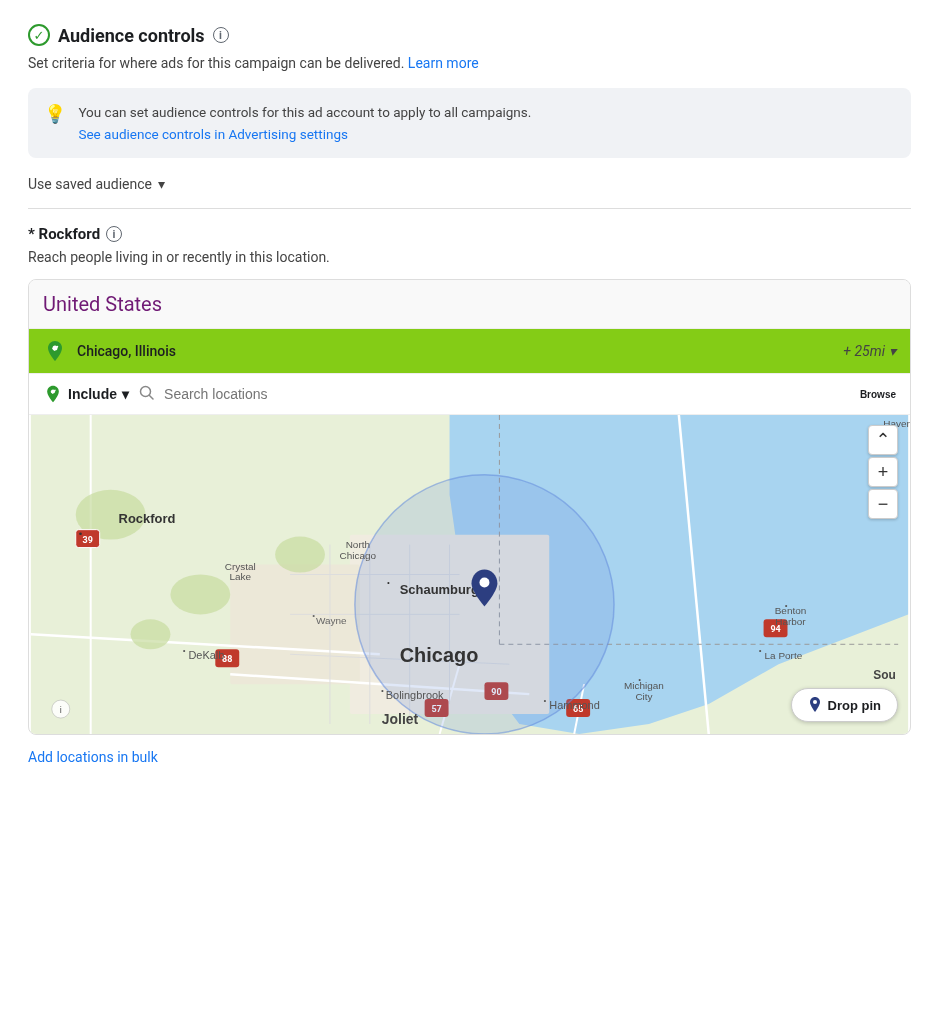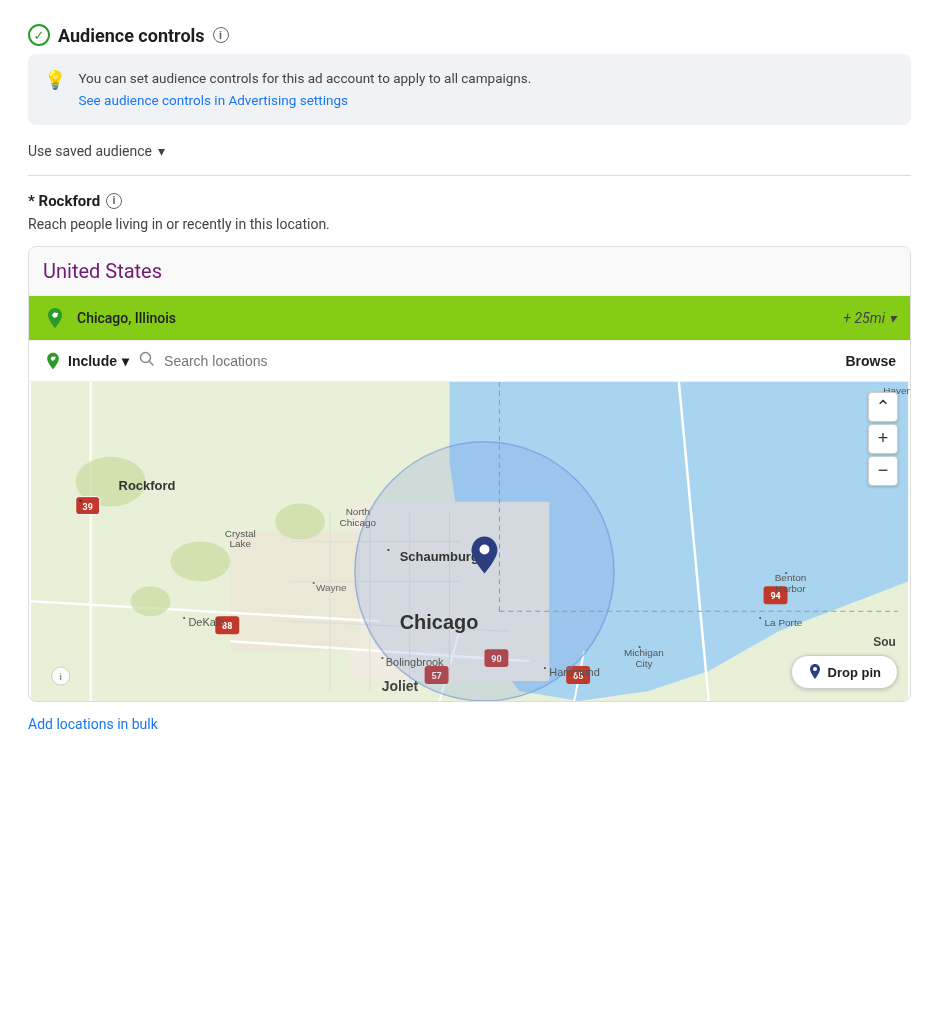--- a/index.html
+++ b/index.html
@@ -188,21 +188,21 @@
       flex: 1;
       border: none;
       outline: none;
       font-size: 14px;
       color: #888;
       background: transparent;
     }
     .browse-btn {
       background: none;
       border: none;
-      font-size: 14px;
+      font-size: 10px;
       font-weight: 600;
       color: #1c1e21;
       cursor: pointer;
       padding: 0;
     }
     .map-container {
       width: 100%;
       height: 320px;
       position: relative;
       overflow: hidden;
@@ -267,20 +267,24 @@
   <div class="section-header">
     <div class="check-icon">
       <span>✓</span>
     </div>
     <span class="section-title">Audience controls</span>
     <div class="info-icon">
       <span>i</span>
     </div>
   </div>
 
+  <p class="subtitle">
+    <span>Set criteria for where ads for this campaign can be delivered.</span>
+    <a class="link">Learn more</a>
+  </p>
 
   <div class="info-box">
     <span class="bulb-icon">💡</span>
     <div class="info-box-text">
       <span>You can set audience controls for this ad account to apply to all campaigns.</span>
       <a class="link">See audience controls in Advertising settings</a>
     </div>
   </div>
 
   <div class="saved-audience">

